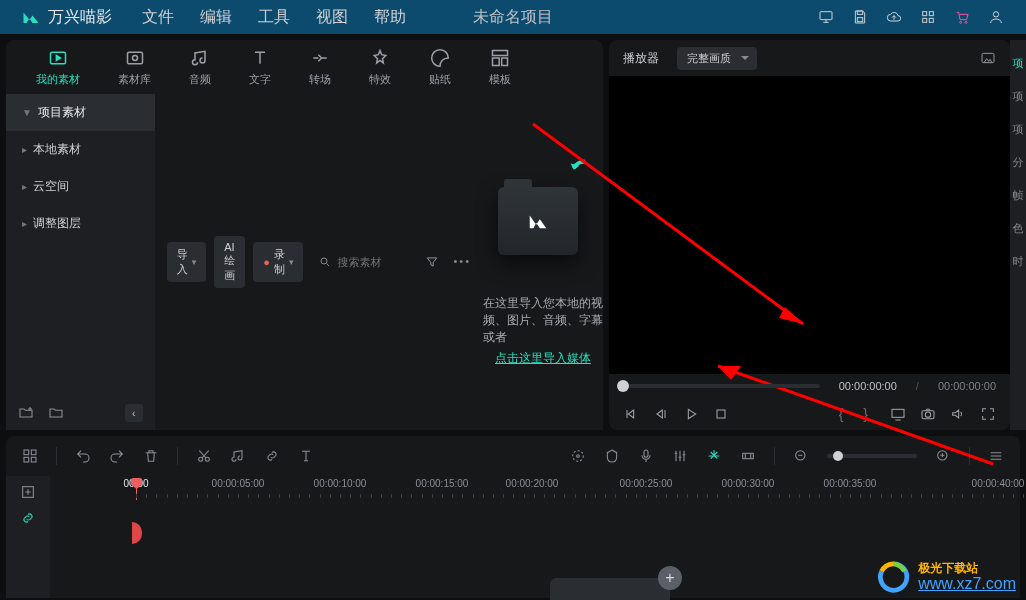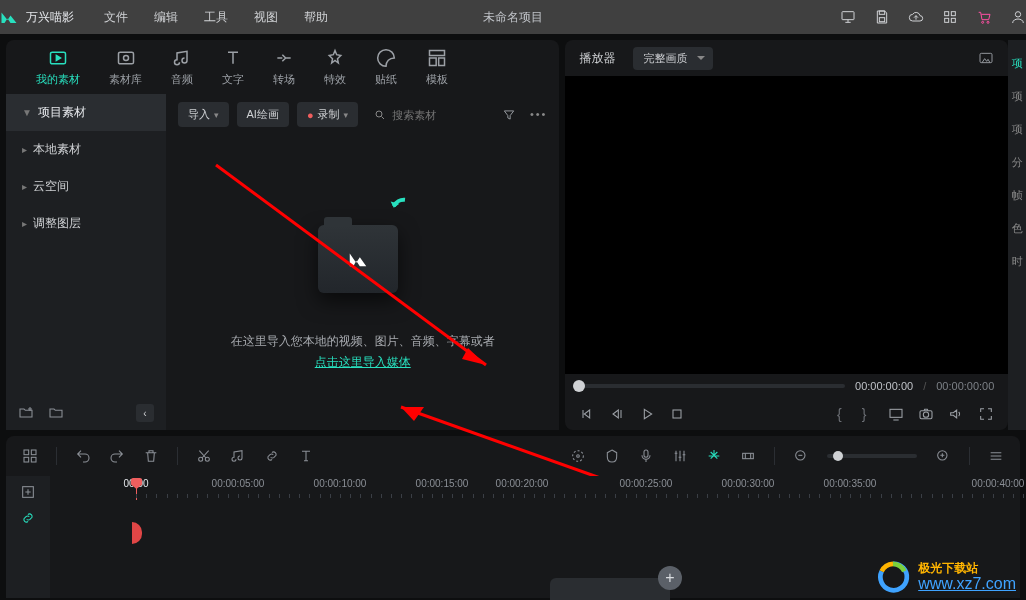--- a/index.html
+++ b/index.html
@@ -1,40 +1,40 @@
 <!DOCTYPE html>
 <html><head>
 <meta charset="utf-8">
 <style>
 * { margin: 0; padding: 0; box-sizing: border-box; font-family: "Microsoft YaHei", sans-serif; }
 body { background: #0d0e0f; color: #cfd1d4; width: 1026px; height: 600px; overflow: hidden; position: relative; }
-.titlebar { display: flex; align-items: center; height: 34px; padding: 0 0; background: #404040; font-size: 12px; }
+.titlebar { display: flex; align-items: center; height: 34px; padding: 0 22px; background: #0c4a6e; font-size: 16px; }
 .logo { width: 18px; height: 18px; margin-right: 8px; }
 .logo svg { width: 100%; height: 100%; }
 .appname { color: #e5e7eb; margin-right: 30px; }
 .menu { display: flex; gap: 26px; }
 .menu span { color: #cfd1d4; }
 .proj-title { position: absolute; left: 50%; transform: translateX(-50%); color: #bfc2c7; }
 .titlebar-right { margin-left: auto; display: flex; gap: 18px; align-items: center; }
 .tb-icon { width: 16px; height: 16px; fill: none; stroke: #cfd1d4; stroke-width: 1.5; }
 .cart-icon { stroke: #ff4fa3; }
 .main-row { display: flex; height: 396px; }
 .left-panel { width: 609px; display: flex; flex-direction: column; }
-.tabbar { height: 54px; display: flex; align-items: center; padding: 0 30px; gap: 29px; background: #17181a; margin: 6px 6px 0 6px; border-radius: 8px 8px 0 0; }
+.tabbar { height: 54px; display: flex; align-items: center; padding: 0 30px; gap: 38px; background: #17181a; margin: 6px 6px 0 6px; border-radius: 8px 8px 0 0; }
 .tab { display: flex; flex-direction: column; align-items: center; gap: 4px; font-size: 11px; color: #9ca0a6; cursor: pointer; }
 .tab.active { color: #28e0bf; }
 .tab-icon { width: 22px; height: 20px; fill: none; stroke: currentColor; stroke-width: 1.8; }
 .media-area { flex: 1; display: flex; background: #17181a; margin: 0 6px; }
 .sidebar { width: 160px; background: #1d1f22; display: flex; flex-direction: column; font-size: 12px; }
 .sidebar-item { padding: 10px 16px; display: flex; align-items: center; gap: 6px; cursor: pointer; }
 .sidebar-item.head { background: #2a2d31; font-weight: 500; color: #e5e7eb; }
 .sidebar-item .chev { font-size: 10px; color: #777; }
 .sidebar-bottom { margin-top: auto; display: flex; gap: 14px; padding: 8px 12px; align-items: center; }
 .sb-collapse { margin-left: auto; background: #2a2d31; width: 18px; height: 18px; border-radius: 3px; display: flex; align-items: center; justify-content: center; font-size: 10px; }
-.content { flex: 1; display: flex; flex-direction: column; }
+.content { flex: 1; display: flex; flex-direction: row; }
 .toolbar { display: flex; gap: 8px; padding: 8px 12px; align-items: center; font-size: 11px; }
 .tbtn { background: #2a2d31; border-radius: 4px; padding: 5px 10px; display: flex; align-items: center; gap: 4px; cursor: pointer; color: #cfd1d4; }
 .tbtn .arrow { font-size: 9px; color: #888; }
 .search { flex: 1; display: flex; align-items: center; gap: 6px; padding-left: 8px; color: #777; }
 .search input { background: transparent; border: none; outline: none; color: #cfd1d4; font-size: 11px; width: 80px; }
 .tb-right { display: flex; gap: 14px; color: #888; }
 .drop-zone { flex: 1; display: flex; flex-direction: column; align-items: center; justify-content: center; position: relative; }
 .folder-wrap { position: relative; width: 120px; height: 120px; }
 .folder { position: absolute; left: 15px; top: 30px; width: 80px; height: 68px; background: linear-gradient(#2f3438,#22262b); border-radius: 6px; box-shadow: 0 8px 20px rgba(0,0,0,.6); }
 .folder::before { content: ""; position: absolute; top: -8px; left: 6px; width: 28px; height: 10px; background: #2f3438; border-radius: 3px 3px 0 0; }
@@ -43,21 +43,21 @@
 .drop-text { color: #a8abb0; font-size: 12px; margin-top: 18px; }
 .drop-link { color: #28e0bf; font-size: 12px; text-decoration: underline; margin-top: 4px; cursor: pointer; }
 .red-arrow { position: absolute; pointer-events: none; }
 .preview-panel { width: 477px; margin: 6px 0 0 0; display: flex; flex-direction: column; }
 .preview-header { height: 36px; display: flex; align-items: center; padding: 0 14px; gap: 18px; background: #17181a; border-radius: 8px 8px 0 0; font-size: 12px; }
 .quality-sel { background: #2a2d31; padding: 4px 26px 4px 10px; border-radius: 4px; position: relative; font-size: 11px; }
 .quality-sel::after { content: ""; position: absolute; right: 8px; top: 50%; width: 0; height: 0; border: 4px solid transparent; border-top-color: #888; transform: translateY(-25%); }
 .snap-icon { margin-left: auto; }
 .ph-icon { width: 16px; height: 16px; fill: none; stroke: #9ca0a6; stroke-width: 1.4; }
 .viewport { flex: 1; background: #000; margin: 0 0 0 0; }
-.progress-row { display: flex; align-items: center; gap: 10px; padding: 6px 14px; background: #17181a; font-size: 11px; color: #bfc2c7; }
+.progress-row { display: flex; align-items: center; gap: 19px; padding: 6px 14px; background: #17181a; font-size: 11px; color: #bfc2c7; }
 .prog-track { flex: 1; height: 4px; background: #2a2d31; border-radius: 2px; position: relative; }
 .prog-knob { position: absolute; left: 0; top: 50%; transform: translate(-50%,-50%); width: 12px; height: 12px; background: #cfd1d4; border-radius: 50%; }
 .time-sep { color: #555; }
 .controls-row { display: flex; align-items: center; gap: 14px; padding: 8px 14px; background: #17181a; border-radius: 0 0 8px 8px; }
 .ctrl-icon { width: 16px; height: 16px; fill: none; stroke: #9ca0a6; stroke-width: 1.6; cursor: pointer; }
 .ctrl-spacer { flex: 1; }
 .ctrl-braces { color: #6b6e74; font-size: 14px; letter-spacing: 8px; }
 .right-strip { width: 19px; background: #1d1f22; margin: 6px 0 0 0; display: flex; flex-direction: column; align-items: center; gap: 18px; padding-top: 16px; font-size: 11px; color: #888; }
 .right-strip .top-lbl { color: #28e0bf; }
 .timeline-toolbar { height: 40px; background: #17181a; margin: 6px 6px 0 6px; border-radius: 8px 8px 0 0; display: flex; align-items: center; padding: 0 16px; gap: 18px; }
@@ -420,21 +420,21 @@
       </svg>
     <svg class="tl-icon green" viewBox="0 0 24 24">
         <path d="M10 14a4 4 0 005 0l3-3a4 4 0 00-5-5l-1 1M14 10a4 4 0 00-5 0l-3 3a4 4 0 005 5l1-1"></path>
       </svg>
   </div>
   <div class="tl-ruler">
     <span class="ruler-label" style="left:86px; color:#e5e7eb;">00:00</span>
     <span class="ruler-label" style="left:188px;">00:00:05:00</span>
     <span class="ruler-label" style="left:290px;">00:00:10:00</span>
     <span class="ruler-label" style="left:392px;">00:00:15:00</span>
-    <span class="ruler-label" style="left:472px;">00:00:20:00</span>
+    <span class="ruler-label" style="left:482px;">00:00:20:00</span>
     <span class="ruler-label" style="left:596px;">00:00:25:00</span>
     <span class="ruler-label" style="left:698px;">00:00:30:00</span>
     <span class="ruler-label" style="left:800px;">00:00:35:00</span>
     <span class="ruler-label" style="left:948px;">00:00:40:00</span>
     <div class="playhead" style="left:86px;"></div>
     <div class="red-tab" style="left:82px;"></div>
     <div class="clip-ghost" style="left:500px;">
       <div class="add-clip-btn">+</div>
     </div>
   <div class="tick" style="left: 86px;"></div>

